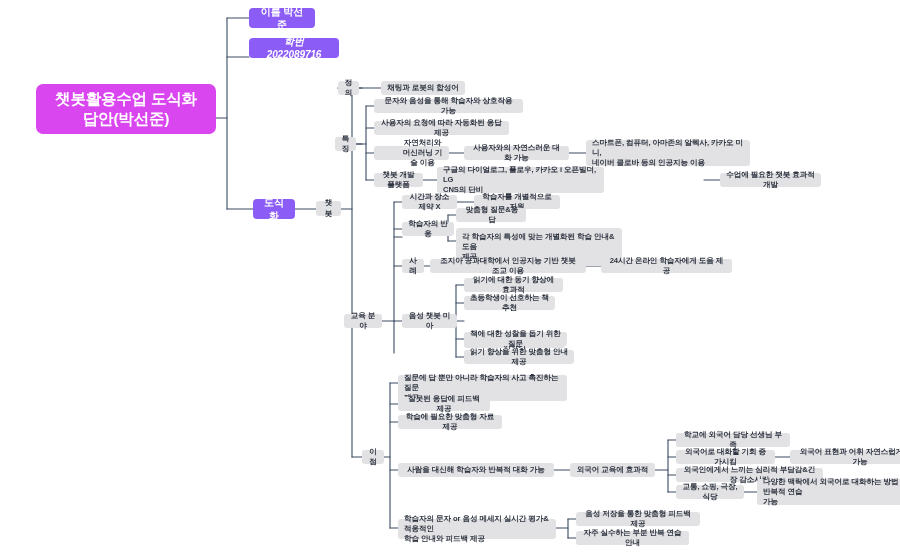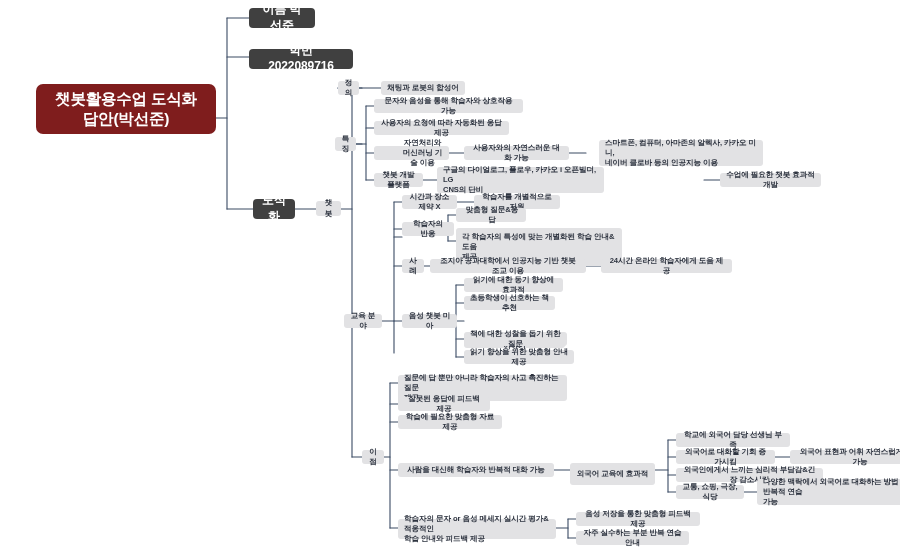--- a/index.html
+++ b/index.html
@@ -26,33 +26,33 @@
     display: flex;
     align-items: center;
     justify-content: center;
     text-align: center;
     line-height: 1.32;
     border-radius: 4px;
     white-space: pre-wrap;
   }
   
   .n-root {
-    background: #7f1d1d;
+    background: #d946ef;
     color: #ffffff;
     font-size: 15.5px;
     font-weight: 700;
     border-radius: 7px;
     padding: 6px 10px;
     letter-spacing: -0.2px;
   }
   
   .n-blue {
-    background: #404040;
+    background: #8b5cf6;
     color: #ffffff;
-    font-size: 12px;
+    font-size: 10px;
     font-weight: 700;
     border-radius: 4px;
     padding: 4px 8px;
     letter-spacing: -0.1px;
   }
   
   .n-gray {
     background: #e2e2e4;
     color: #2e3440;
     font-size: 7.6px;
@@ -155,47 +155,47 @@
       <path d="M568,519 H576"></path>
       <path d="M568,538 H576"></path>
     </g>
   </svg>
 
   <div class="node n-root" style="left:36px; top:84px; width:180px; height:50px;">챗봇활용수업 도식화
 답안(박선준)</div>
 
   <div class="node n-blue" style="left:249px; top:8px; width:66px; height:20px;">이름 박선준</div>
 
-  <div class="node n-blue" style="left:249px; top:49px; width:104px; height:20px;">학번 2022089716</div>
+  <div class="node n-blue" style="left:249px; top:38px; width:90px; height:20px;font-style:italic;">학번 2022089716</div>
 
   <div class="node n-blue" style="left:253px; top:199px; width:42px; height:20px;">도식화</div>
 
   <div class="node n-gray" style="left:316px; top:201px; width:25px; height:15px;">챗봇</div>
 
   <div class="node n-gray" style="left:338px; top:81px; width:21px; height:14px;">정의</div>
   <div class="node n-gray" style="left:381px; top:81px; width:84px; height:14px;">채팅과 로봇의 합성어</div>
 
   <div class="node n-gray" style="left:335px; top:137px; width:21px; height:14px;">특징</div>
   <div class="node n-gray" style="left:374px; top:99px; width:149px; height:14px;">문자와 음성을 통해 학습자와 상호작용 가능</div>
   <div class="node n-gray" style="left:374px; top:121px; width:135px; height:14px;">사용자의 요청에 따라 자동화된 응답 제공</div>
   <div class="node n-gray" style="left:374px; top:146px; width:75px; height:14px;padding-left:28px;">자연처리와 머신러닝 기술 이용</div>
   <div class="node n-gray" style="left:464px; top:146px; width:105px; height:14px;">사용자와의 자연스러운 대화 가능</div>
-  <div class="node n-gray multi" style="left:599px; top:140px; width:164px; height:26px;">스마트폰, 컴퓨터, 아마존의 알렉사, 카카오 미니,
+  <div class="node n-gray multi" style="left:586px; top:140px; width:164px; height:26px;">스마트폰, 컴퓨터, 아마존의 알렉사, 카카오 미니,
 네이버 클로바 등의 인공지능 이용</div>
   <div class="node n-gray" style="left:374px; top:173px; width:49px; height:14px;">챗봇 개발 플랫폼</div>
   <div class="node n-gray multi" style="left:437px; top:167px; width:167px; height:26px;">구글의 다이얼로그, 플로우, 카카오 i 오픈빌더, LG
 CNS의 단비</div>
   <div class="node n-gray" style="left:720px; top:173px; width:101px; height:14px;">수업에 필요한 챗봇 효과적 개발</div>
 
   <div class="node n-gray" style="left:344px; top:314px; width:38px; height:14px;">교육 분야</div>
 
   <div class="node n-gray" style="left:402px; top:195px; width:55px; height:14px;">시간과 장소 제약 X</div>
   <div class="node n-gray" style="left:474px; top:195px; width:86px; height:14px;">학습자를 개별적으로 지원</div>
 
-  <div class="node n-gray" style="left:402px; top:222px; width:52px; height:14px;font-family:Liberation Mono, monospace;">학습자의 반응</div>
+  <div class="node n-gray" style="left:402px; top:222px; width:52px; height:14px;">학습자의 반응</div>
   <div class="node n-gray" style="left:456px; top:208px; width:70px; height:14px;padding-left:8px;">맞춤형 질문&amp;응답</div>
   <div class="node n-gray multi" style="left:456px; top:228px; width:166px; height:38px;">각 학습자의 특성에 맞는 개별화된 학습 안내&amp;도움
 제공</div>
 
   <div class="node n-gray" style="left:402px; top:259px; width:22px; height:14px;">사례</div>
   <div class="node n-gray" style="left:430px; top:259px; width:156px; height:14px;">조지아 공과대학에서 인공지능 기반 챗봇 조교 이용</div>
   <div class="node n-gray" style="left:601px; top:259px; width:131px; height:14px;">24시간 온라인 학습자에게 도움 제공</div>
 
   <div class="node n-gray" style="left:402px; top:314px; width:55px; height:14px;">음성 챗봇 미아</div>
   <div class="node n-gray" style="left:464px; top:278px; width:99px; height:14px;">읽기에 대한 동기 향상에 효과적</div>
@@ -205,21 +205,21 @@
   <div class="node n-gray" style="left:464px; top:350px; width:110px; height:14px;">읽기 향상을 위한 맞춤형 안내 제공</div>
 
   <div class="node n-gray" style="left:362px; top:450px; width:22px; height:14px;">이점</div>
 
   <div class="node n-gray multi" style="left:398px; top:375px; width:169px; height:26px;">질문에 답 뿐만 아니라 학습자의 사고 촉진하는 질문
 제공</div>
   <div class="node n-gray" style="left:398px; top:397px; width:92px; height:14px;">잘못된 응답에 피드백 제공</div>
   <div class="node n-gray" style="left:398px; top:415px; width:104px; height:14px;">학습에 필요한 맞춤형 자료 제공</div>
 
   <div class="node n-gray" style="left:398px; top:463px; width:156px; height:14px;">사람을 대신해 학습자와 반복적 대화 가능</div>
-  <div class="node n-gray" style="left:570px; top:463px; width:85px; height:22px;">외국어 교육에 효과적</div>
+  <div class="node n-gray" style="left:570px; top:463px; width:85px; height:14px;">외국어 교육에 효과적</div>
   <div class="node n-gray" style="left:676px; top:433px; width:114px; height:14px;">학교에 외국어 담당 선생님 부족</div>
   <div class="node n-gray" style="left:676px; top:450px; width:99px; height:14px;">외국어로 대화할 기회 증가시킴</div>
   <div class="node n-gray" style="left:790px; top:450px; width:140px; height:14px;">외국어 표현과 어휘 자연스럽게 학습 가능</div>
   <div class="node n-gray" style="left:676px; top:468px; width:147px; height:14px;">외국인에게서 느끼는 심리적 부담감&amp;긴장 감소시킴</div>
   <div class="node n-gray" style="left:676px; top:485px; width:68px; height:14px;">교통, 쇼핑, 극장, 식당</div>
   <div class="node n-gray multi" style="left:757px; top:479px; width:153px; height:26px;">다양한 맥락에서 외국어로 대화하는 방법 반복적 연습
 가능</div>
 
   <div class="node n-gray multi" style="left:398px; top:519px; width:158px; height:20px;">학습자의 문자 or 음성 메세지 실시간 평가&amp; 적응적인
 학습 안내와 피드백 제공</div>

